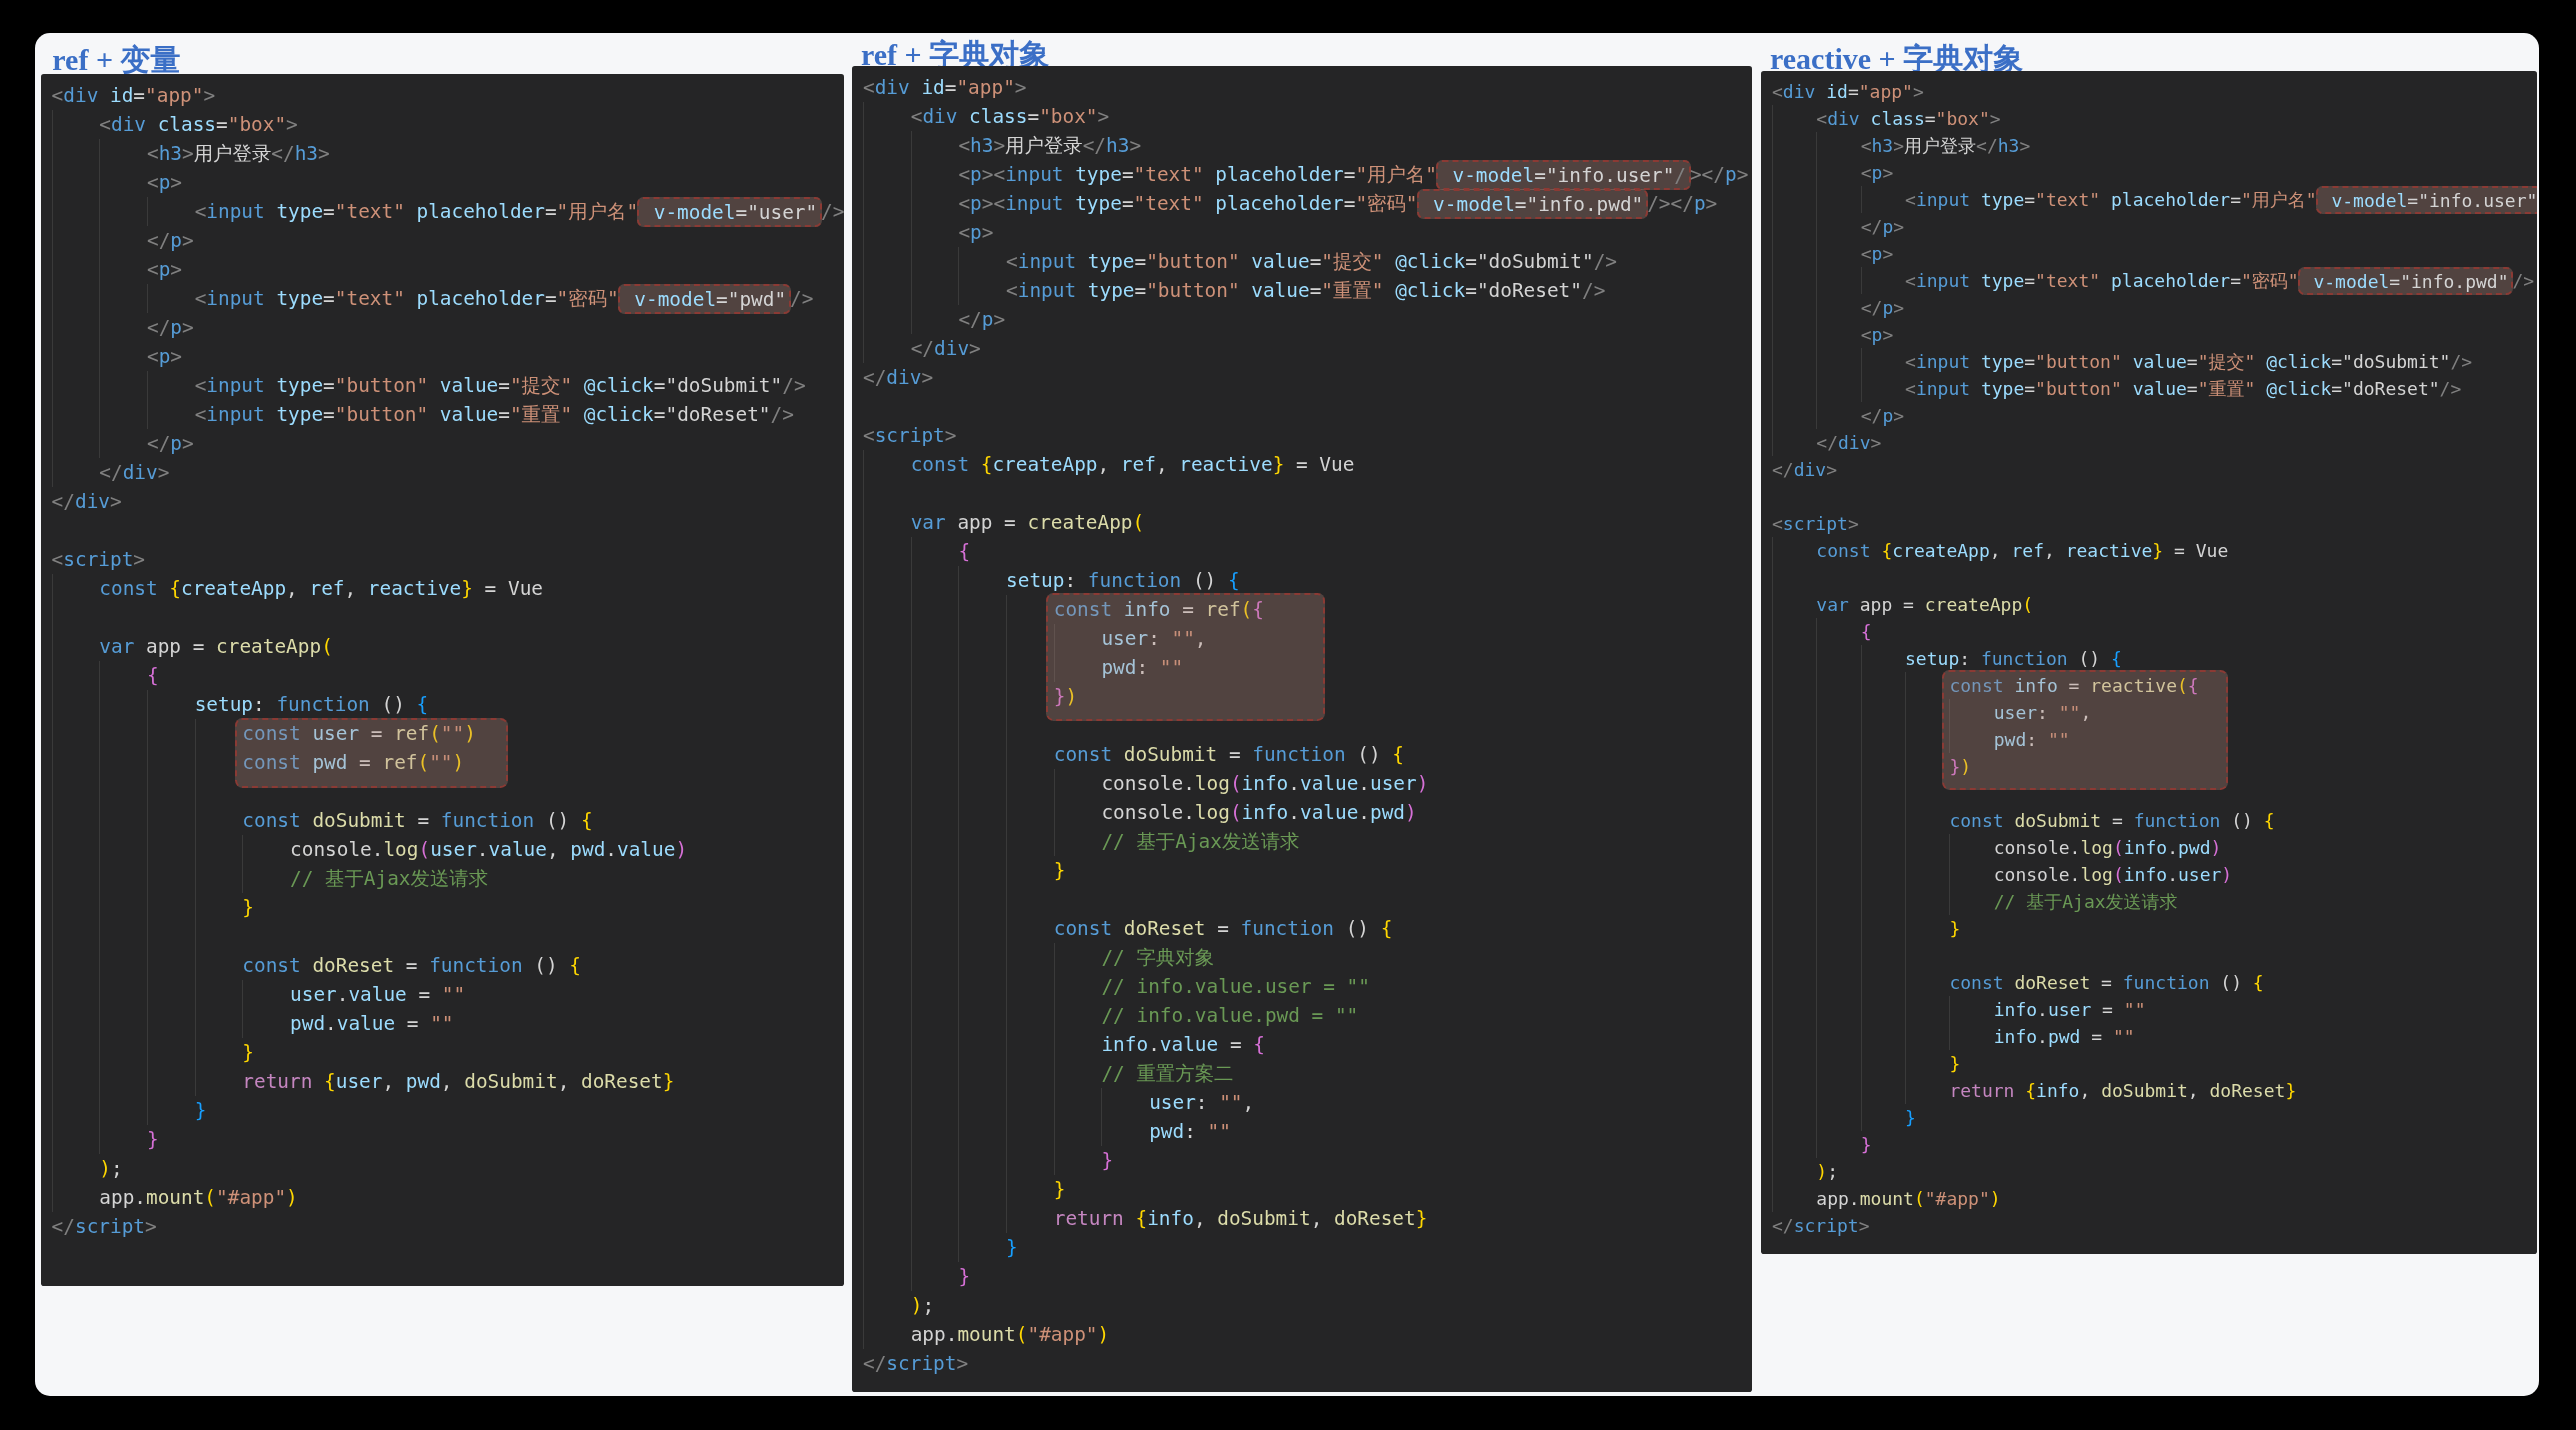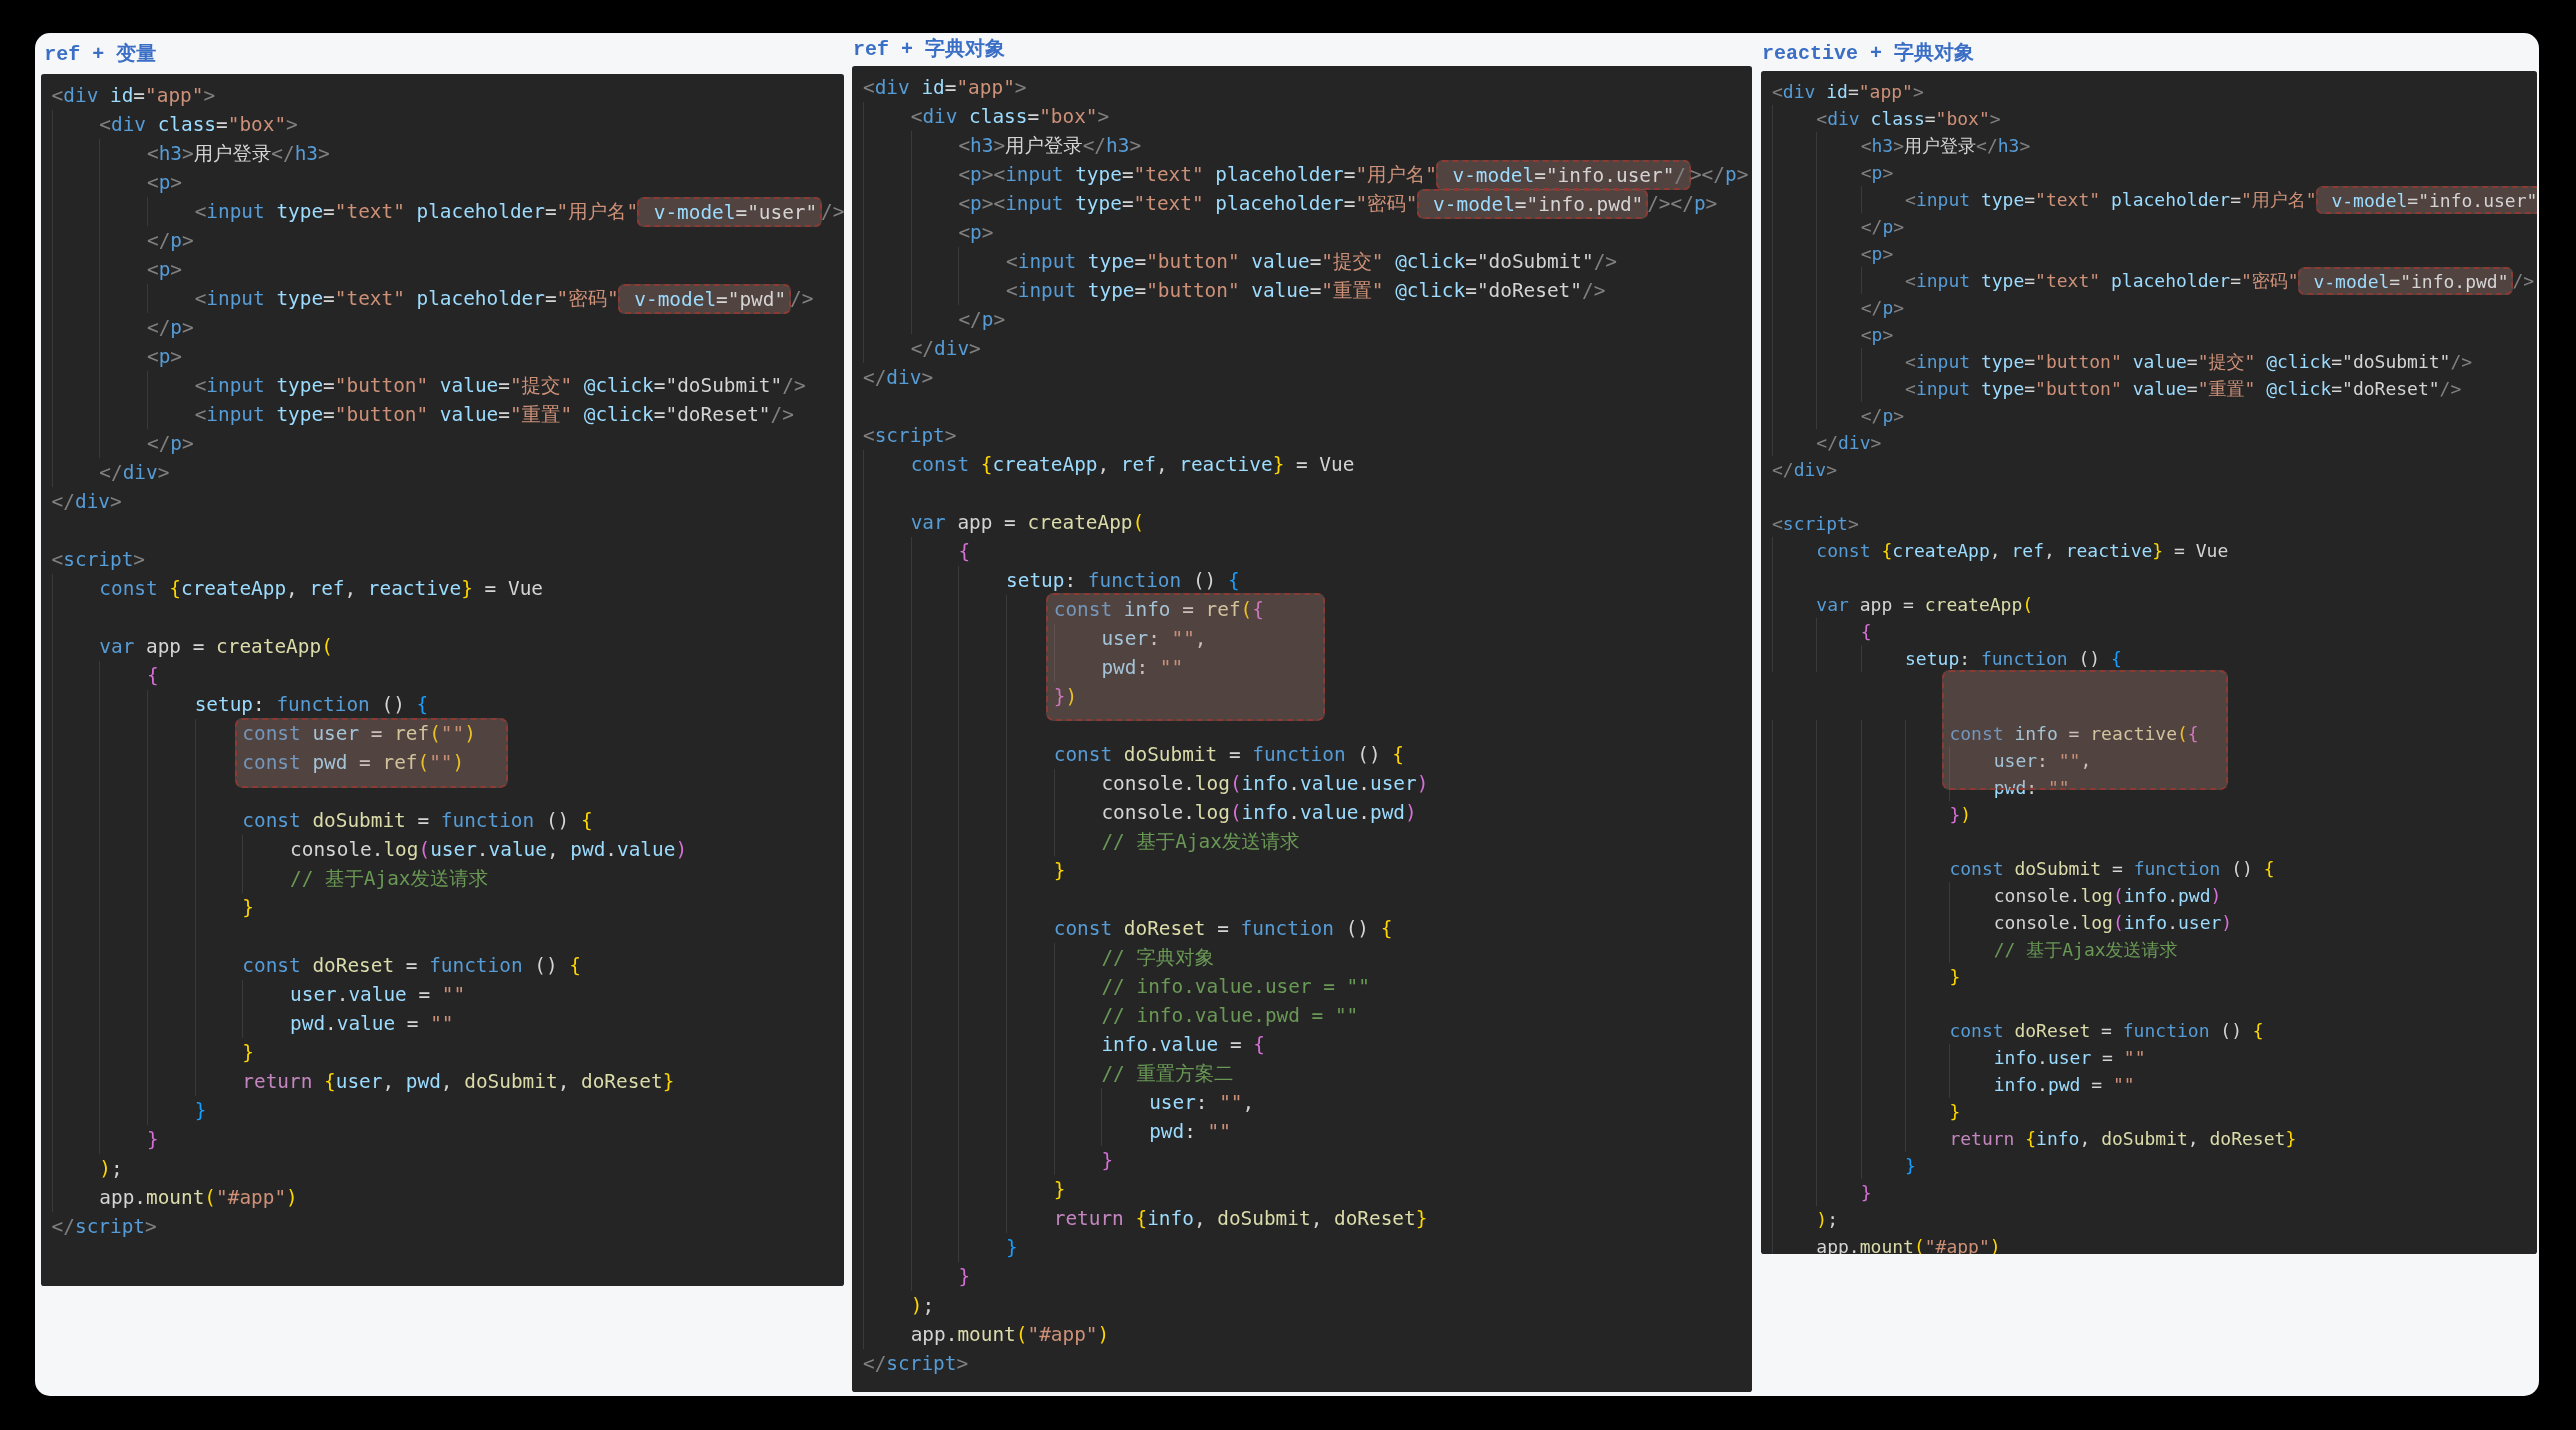--- a/index.html
+++ b/index.html
@@ -1,21 +1,21 @@
 <!DOCTYPE html>
 <html style="font-size:15px"><head>
 <meta charset="utf-8">
 <style>
   html,body{margin:0;padding:0;background:#000;}
   body{width:2576px;height:1430px;position:relative;overflow:hidden;
        font-family:"Liberation Sans",sans-serif;}
   .card{position:absolute;left:35px;top:33px;width:2504px;height:1363px;
         background:#F6F7F9;border-radius:15px;}
-  .panel-title{position:absolute;font-family:Liberation Mono, monospace;
-        font-size:20px;font-weight:600;color:#3B6FC6;white-space:nowrap;}
+  .panel-title{position:absolute;font-family:Liberation Serif, serif;
+        font-size:30px;font-weight:600;color:#3B6FC6;white-space:nowrap;margin-left:8px;}
   .codeblock{position:absolute;background:#252526;border-radius:2.8px;
         box-sizing:border-box;padding:7.4px 0 0 11px;overflow:hidden;
         font-family:"DejaVu Sans Mono","Liberation Mono",monospace;}
   .cl{white-space:pre;position:relative;}
   .gd{display:inline-block;width:4ch;height:100%;vertical-align:top;
       border-left:0.9px solid #3a3a3a;}
   .tk-g{color:#808080}
   .tk-t{color:#569CD6}
   .tk-k{color:#569CD6}
   .tk-a{color:#9CDCFE}
@@ -150,21 +150,21 @@
       <div class="cl" style="height: 27px; line-height: 27px;"><span class="gd"></span><span class="gd"></span><span class="tk-g">&lt;/</span><span class="tk-t">p</span><span class="tk-g">&gt;</span></div>
       <div class="cl" style="height: 27px; line-height: 27px;"><span class="gd"></span><span class="tk-g">&lt;/</span><span class="tk-t">div</span><span class="tk-g">&gt;</span></div>
       <div class="cl" style="height: 27px; line-height: 27px;"><span class="tk-g">&lt;/</span><span class="tk-t">div</span><span class="tk-g">&gt;</span></div>
       <div class="cl" style="height: 27px; line-height: 27px;"></div>
       <div class="cl" style="height: 27px; line-height: 27px;"><span class="tk-g">&lt;</span><span class="tk-t">script</span><span class="tk-g">&gt;</span></div>
       <div class="cl" style="height: 27px; line-height: 27px;"><span class="gd"></span><span class="tk-k">const </span><span class="tk-y">{</span><span class="tk-v">createApp</span><span class="tk-x">, </span><span class="tk-v">ref</span><span class="tk-x">, </span><span class="tk-v">reactive</span><span class="tk-y">}</span><span class="tk-x"> = Vue</span></div>
       <div class="cl" style="height: 27px; line-height: 27px;"><span class="gd"></span></div>
       <div class="cl" style="height: 27px; line-height: 27px;"><span class="gd"></span><span class="tk-k">var </span><span class="tk-x">app</span><span class="tk-x"> = </span><span class="tk-f">createApp</span><span class="tk-y">(</span></div>
       <div class="cl" style="height: 27px; line-height: 27px;"><span class="gd"></span><span class="gd"></span><span class="tk-m">{</span></div>
       <div class="cl" style="height: 27px; line-height: 27px;"><span class="gd"></span><span class="gd"></span><span class="gd"></span><span class="tk-v">setup</span><span class="tk-x">: </span><span class="tk-k">function</span><span class="tk-x"> () </span><span class="tk-u">{</span></div>
-      <div class="cl" style="height: 27px; line-height: 27px; margin-top: 48px;"><span class="gd"></span><span class="gd"></span><span class="gd"></span><span class="gd"></span><span class="tk-k">const </span><span class="tk-v">info</span><span class="tk-x"> = </span><span class="tk-f">reactive</span><span class="tk-y">(</span><span class="tk-m">{</span></div>
+      <div class="cl" style="height: 27px; line-height: 27px;"><span class="gd"></span><span class="gd"></span><span class="gd"></span><span class="gd"></span><span class="tk-k">const </span><span class="tk-v">info</span><span class="tk-x"> = </span><span class="tk-f">reactive</span><span class="tk-y">(</span><span class="tk-m">{</span></div>
       <div class="cl" style="height: 27px; line-height: 27px;"><span class="gd"></span><span class="gd"></span><span class="gd"></span><span class="gd"></span><span class="gd"></span><span class="tk-v">user</span><span class="tk-x">: </span><span class="tk-s">""</span><span class="tk-x">,</span></div>
       <div class="cl" style="height: 27px; line-height: 27px;"><span class="gd"></span><span class="gd"></span><span class="gd"></span><span class="gd"></span><span class="gd"></span><span class="tk-v">pwd</span><span class="tk-x">: </span><span class="tk-s">""</span></div>
       <div class="cl" style="height: 27px; line-height: 27px;"><span class="gd"></span><span class="gd"></span><span class="gd"></span><span class="gd"></span><span class="tk-m">}</span><span class="tk-y">)</span></div>
       <div class="cl" style="height: 27px; line-height: 27px;"><span class="gd"></span><span class="gd"></span><span class="gd"></span><span class="gd"></span></div>
       <div class="cl" style="height: 27px; line-height: 27px;"><span class="gd"></span><span class="gd"></span><span class="gd"></span><span class="gd"></span><span class="tk-k">const </span><span class="tk-f">doSubmit</span><span class="tk-x"> = </span><span class="tk-k">function</span><span class="tk-x"> () </span><span class="tk-y">{</span></div>
       <div class="cl" style="height: 27px; line-height: 27px;"><span class="gd"></span><span class="gd"></span><span class="gd"></span><span class="gd"></span><span class="gd"></span><span class="tk-x">console.</span><span class="tk-f">log</span><span class="tk-m">(</span><span class="tk-v">info</span><span class="tk-x">.</span><span class="tk-v">pwd</span><span class="tk-m">)</span></div>
       <div class="cl" style="height: 27px; line-height: 27px;"><span class="gd"></span><span class="gd"></span><span class="gd"></span><span class="gd"></span><span class="gd"></span><span class="tk-x">console.</span><span class="tk-f">log</span><span class="tk-m">(</span><span class="tk-v">info</span><span class="tk-x">.</span><span class="tk-v">user</span><span class="tk-m">)</span></div>
       <div class="cl" style="height: 27px; line-height: 27px;"><span class="gd"></span><span class="gd"></span><span class="gd"></span><span class="gd"></span><span class="gd"></span><span class="tk-c">// 基于Ajax发送请求</span></div>
       <div class="cl" style="height: 27px; line-height: 27px;"><span class="gd"></span><span class="gd"></span><span class="gd"></span><span class="gd"></span><span class="tk-y">}</span></div>
       <div class="cl" style="height: 27px; line-height: 27px;"><span class="gd"></span><span class="gd"></span><span class="gd"></span><span class="gd"></span></div>

